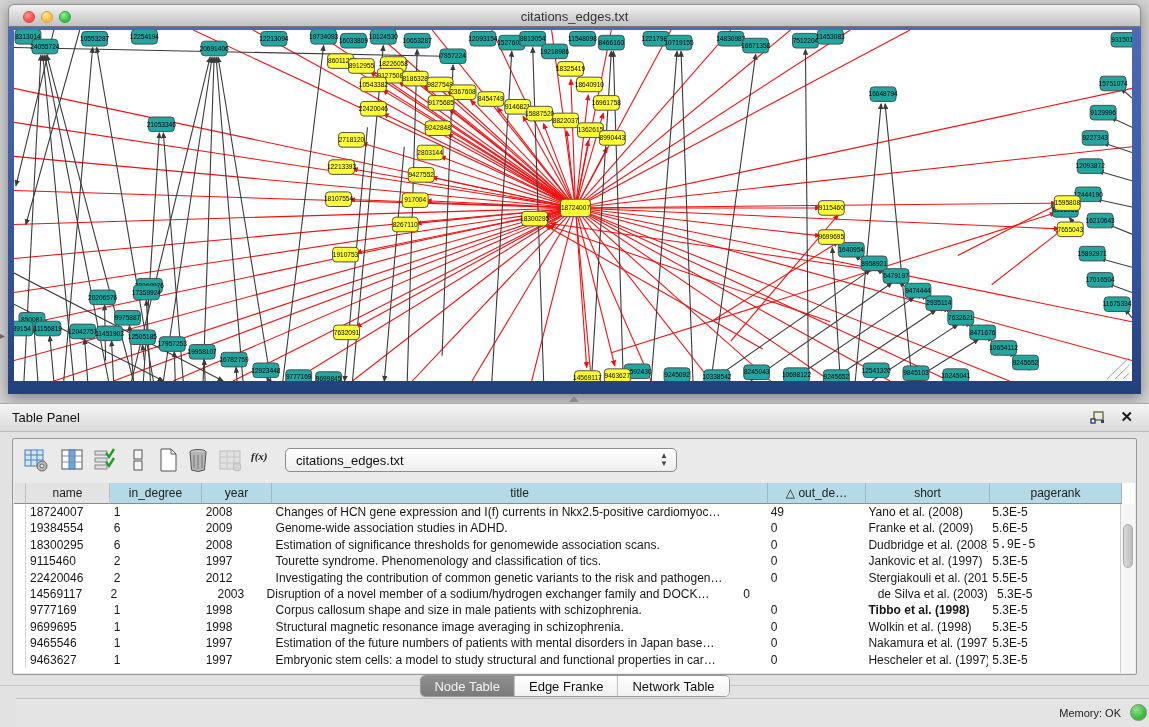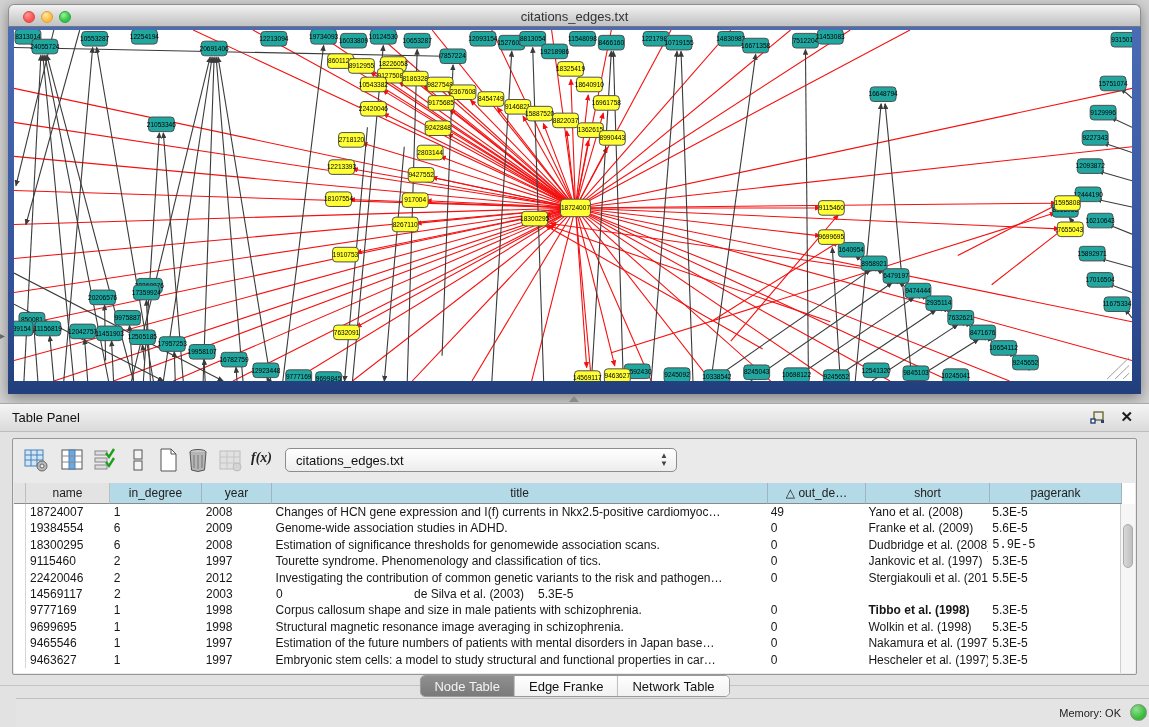--- a/index.html
+++ b/index.html
@@ -37,21 +37,21 @@
     background:linear-gradient(#f5f5f5,#dadada); border-bottom:1px solid #bdbdbd; }
   .tp-title { position:absolute; left:12px; top:6px; font-size:13px; color:#111; }
   .tp-float { position:absolute; right:44px; top:7px; width:15px; height:14px; cursor:pointer; }
   .tp-close { position:absolute; right:16px; top:4px; font-size:15px; font-weight:bold; color:#1a1a1a; cursor:pointer; }
 
   .tp-inner { position:absolute; left:12px; top:34px; width:1125px; height:237px;
     background:#eaeaea; border:1px solid #979797; border-radius:2px; }
 
   .toolbar { position:absolute; left:0; top:0; width:100%; height:43px; }
   .tb-icon { position:absolute; top:8px; width:26px; height:26px; cursor:pointer; }
-  .fx-label { font-style:italic; font-weight:bold; font-size:14px; color:#222;
+  .fx-label { font-style:italic; font-weight:bold; font-size:11px; color:#222;
     font-family:"Liberation Serif", serif; }
   .combo { position:absolute; left:272px; top:9px; width:392px; height:24px;
     background:linear-gradient(#ffffff,#ededed); border:1px solid #8d8d8d;
     border-radius:5px; cursor:pointer; }
   .combo-text { position:absolute; left:10px; top:4px; font-size:13px; color:#111; }
   .combo-stepper { position:absolute; right:8px; top:3px; color:#444; font-size:8px; line-height:8px; text-align:center; }
 
   
   .tbl { position:absolute; left:1px; top:44px; right:1px; bottom:1px; background:#fff; overflow:hidden; }
   .thead { position:absolute; left:0; top:0; height:21px; display:flex; }
@@ -612,21 +612,22 @@
             <div class="td" style="width: 70px;">2012</div>
             <div class="td" style="width: 496px;">Investigating the contribution of common genetic variants to the risk and pathogen…</div>
             <div class="td" style="width: 98px;">0</div>
             <div class="td" style="width: 124px;">Stergiakouli et al. (2012)</div>
             <div class="td" style="width: 132px;">5.5E-5</div>
           </div>
           <div class="tr">
             <div class="td gutter" style="width: 12px;"></div>
             <div class="td" style="width: 84px;">14569117</div>
             <div class="td" style="width: 92px;">2</div>
-            <div class="td" style="width: 70px;">2003</div>
+            <div class="td" style="width: 70px; text-align: center;">2003</div>
+            <div class="td" style="width: 496px;">Disruption of a novel member of a sodium/hydrogen exchanger family and DOCK…</div>
             <div class="td" style="width: 98px;">0</div>
             <div class="td" style="width: 124px; margin-left: 40px;">de Silva et al. (2003)</div>
             <div class="td" style="width: 132px;">5.3E-5</div>
           </div>
           <div class="tr">
             <div class="td gutter" style="width: 12px;"></div>
             <div class="td" style="width: 84px;">9777169</div>
             <div class="td" style="width: 92px;">1</div>
             <div class="td" style="width: 70px;">1998</div>
             <div class="td" style="width: 496px;">Corpus callosum shape and size in male patients with schizophrenia.</div>

